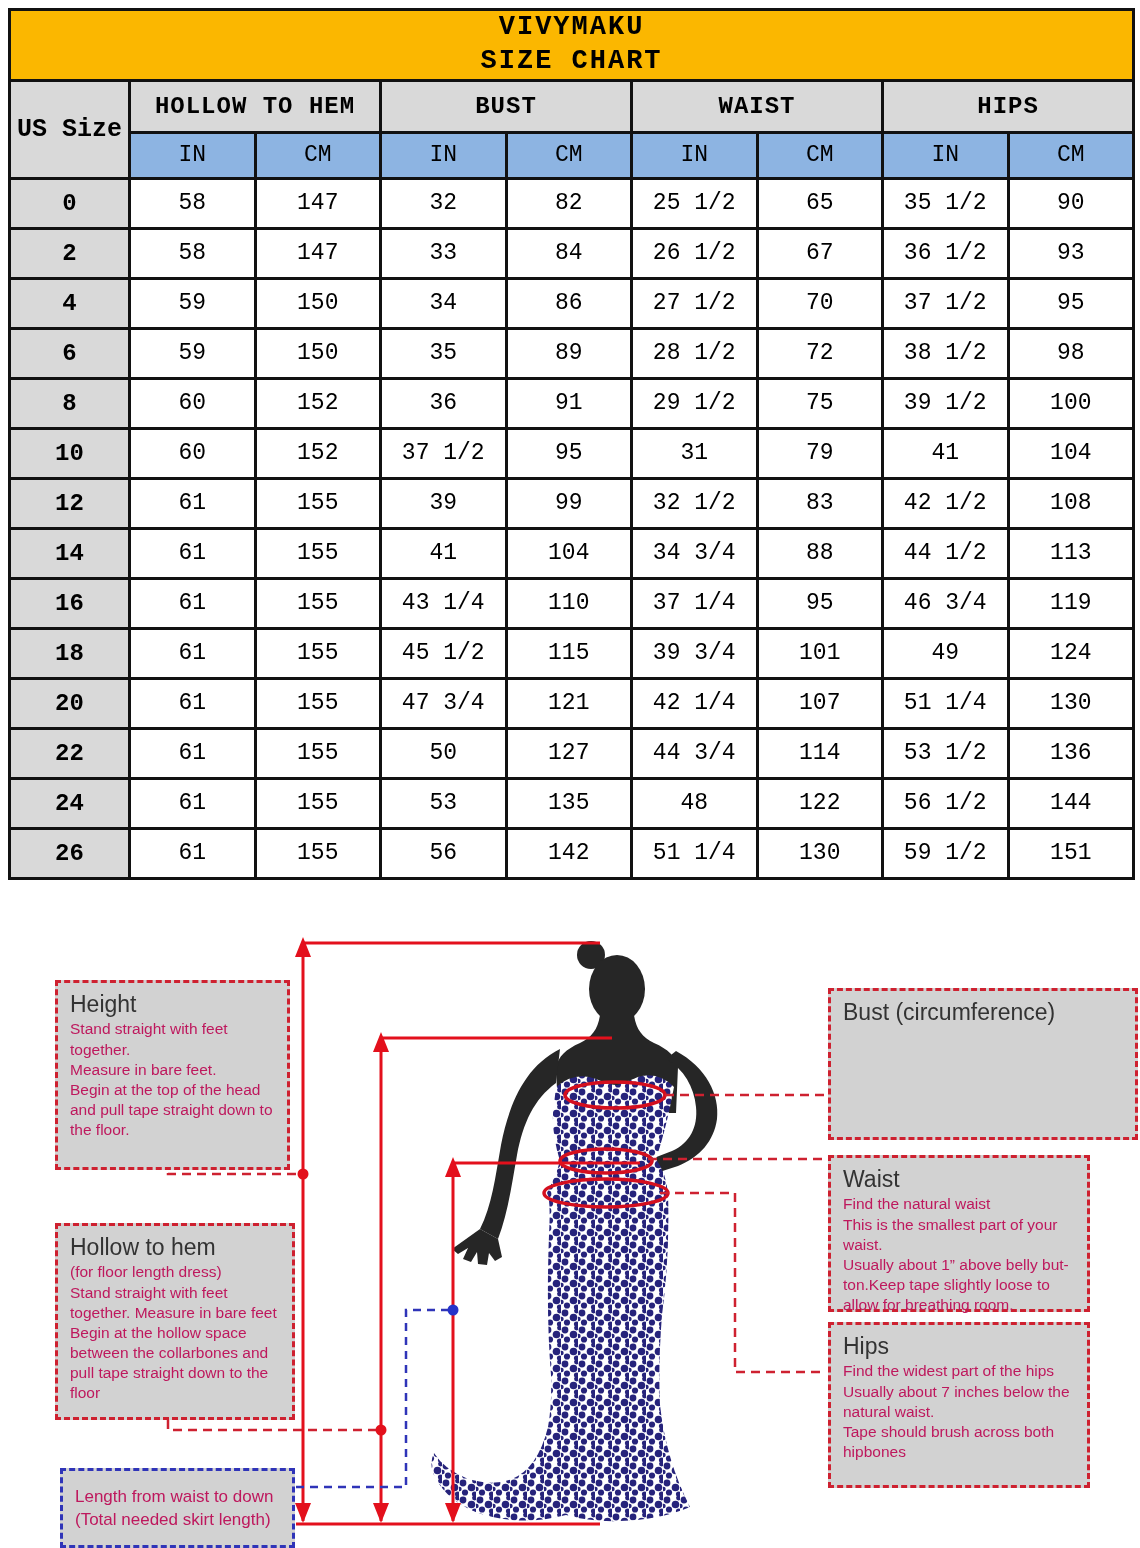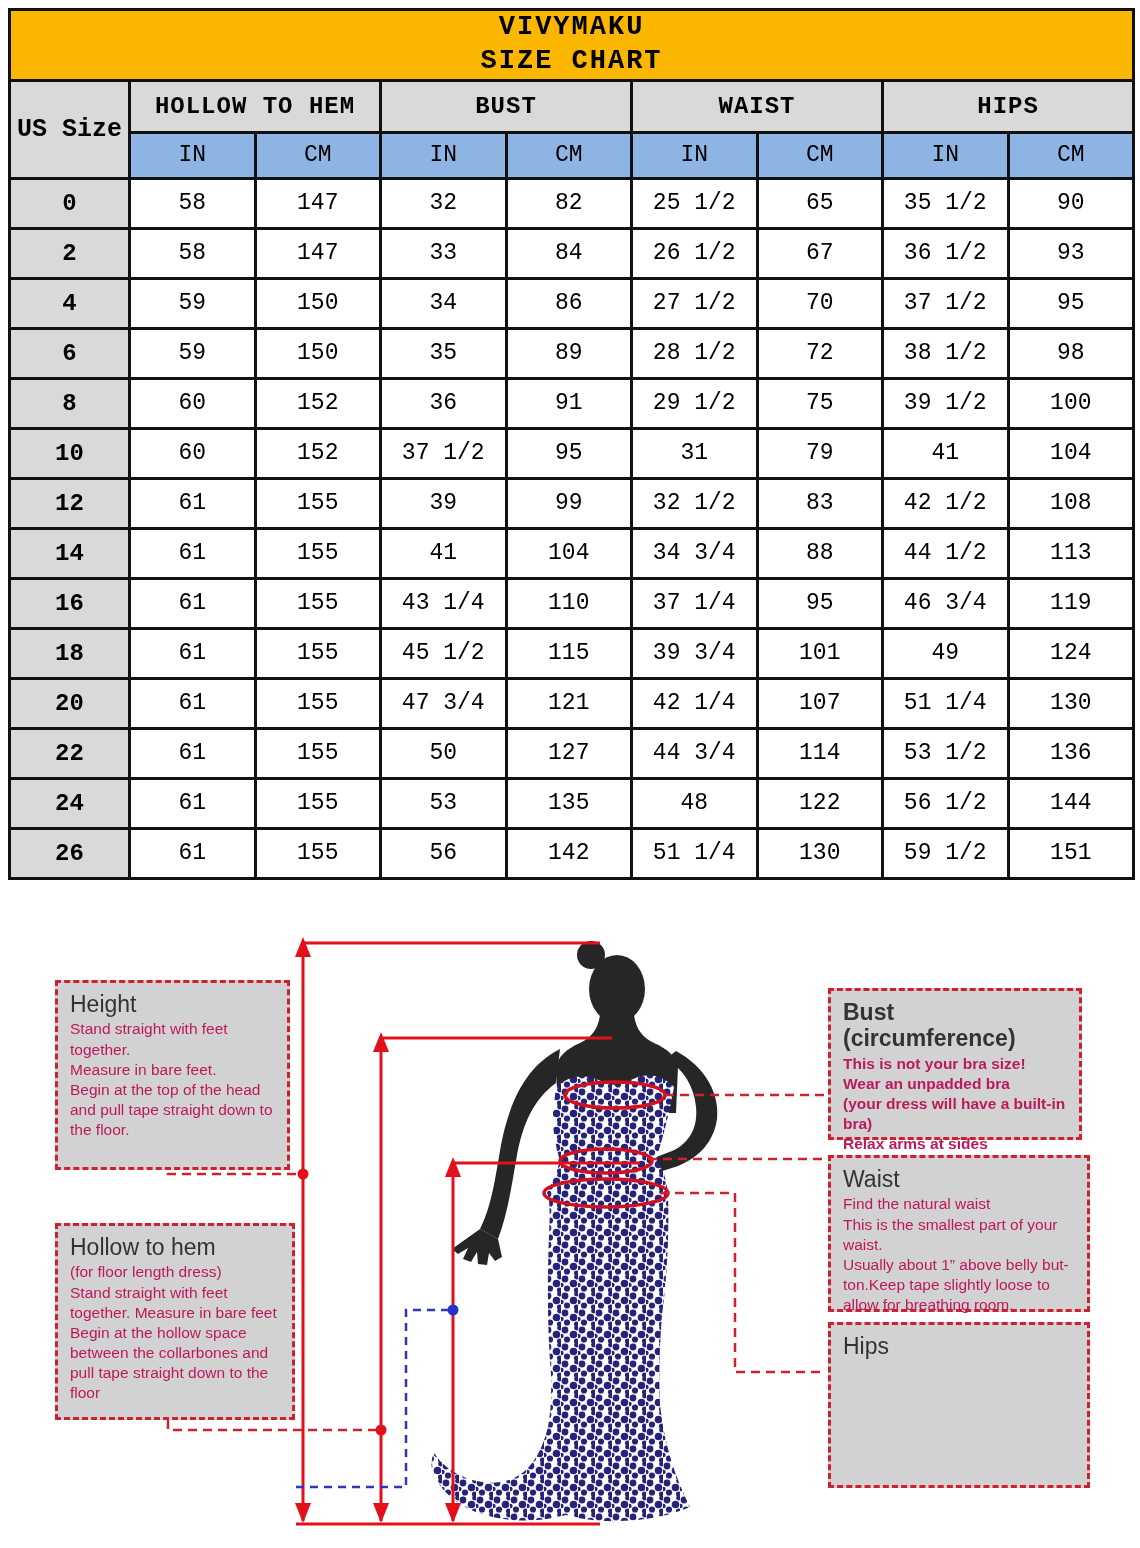--- a/index.html
+++ b/index.html
@@ -46,21 +46,21 @@
     padding:8px 12px 6px 12px;color:#3a3a3a;margin-top:30px;
   }
   .note-box.blue{border-color:var(--dash-blue);}
   .box-title{font-size:23px;line-height:1.15;margin-bottom:2px;color:#333;}
   .box-body{font-size:15.5px;line-height:1.3;white-space:pre-line;color:#be185d;}
   .box-body.big{font-size:17px;line-height:1.35;}
   
   .box-height {left:55px; top:15px;  width:235px; height:190px;}
   .box-hollow {left:55px; top:258px; width:240px; height:197px;}
   .box-length {left:60px; top:503px; width:235px; height:80px; display:flex;align-items:center;}
-  .box-bust  {left:828px; top:23px;  width:254px; height:152px;font-weight:bold;}
+  .box-bust  {left:828px; top:23px;  width:310px; height:152px;}
   .box-waist {left:828px; top:190px; width:262px; height:157px;}
   .box-hips  {left:828px; top:357px; width:262px; height:166px;}
 </style>
 </head>
 <body>
 
 <div class="table-wrap">
   <table class="size-chart">
     <colgroup>
       <col style="width:120px">
@@ -342,37 +342,40 @@
     <div class="box-title">Hollow to hem</div>
     <div class="box-body">(for floor length dress)
 Stand straight with feet
 together. Measure in bare feet
 Begin at the hollow space
 between the collarbones and
 pull tape straight down to the
 floor</div>
   </div>
 
+  <div class="note-box blue box-length">
+    <div class="box-body big">Length from waist to down
+(Total needed skirt length)</div>
+  </div>
 
   <div class="note-box box-bust">
     <div class="box-title">Bust (circumference)</div>
-    <div class="box-body">This is not your bra size!
-Wear an unpadded bra
-(your dress will have a built-in bra)
-Relax arms at sides
-Pull tape across the fullest part of
-the bust</div>
   </div>
 
   <div class="note-box box-waist">
     <div class="box-title">Waist</div>
     <div class="box-body">Find the natural waist
 This is the smallest part of your
 waist.
 Usually about 1” above belly but-
 ton.Keep tape slightly loose to
 allow for breathing room.</div>
   </div>
 
   <div class="note-box box-hips">
     <div class="box-title">Hips</div>
+    <div class="box-body">Find the widest part of the hips
+Usually about 7 inches below the
+natural waist.
+Tape should brush across both
+hipbones</div>
   </div>
 </div>
 
 </body></html>

